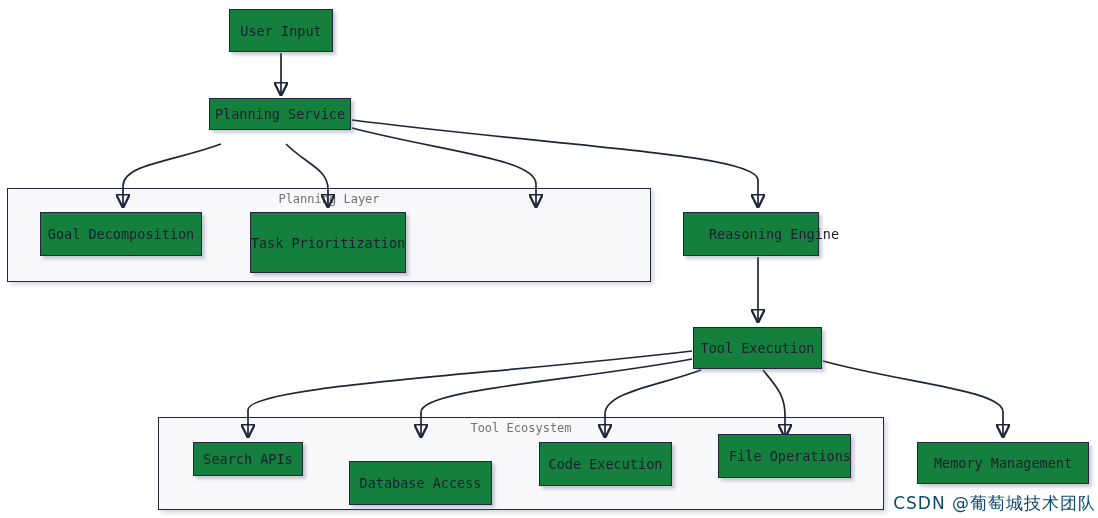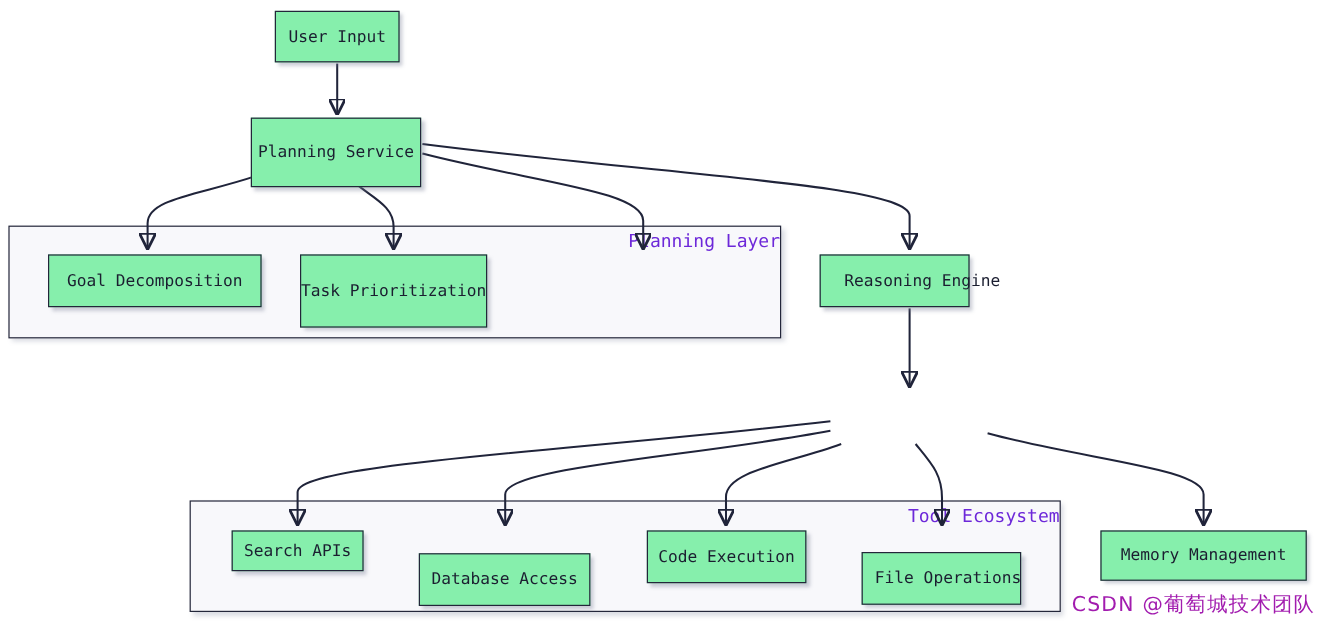--- a/index.html
+++ b/index.html
@@ -5,33 +5,33 @@
   html,body{margin:0;padding:0;background:#ffffff;}
   .canvas{
     position:relative;width:1098px;height:518px;background:#ffffff;
     font-family:"DejaVu Sans Mono","Liberation Mono",monospace;overflow:hidden;
   }
   .container-box{
     position:absolute;background:#f8f8fb;border:1.6px solid #23263a;
     box-shadow:3px 3px 4px rgba(120,125,150,.28);z-index:1;box-sizing:border-box;
   }
   .container-title{
-    position:absolute;top:3px;left:0;width:100%;text-align:right;
-    font-size:15px;color:#6d28d9;z-index:2;
+    position:absolute;top:3px;left:0;width:100%;text-align:center;
+    font-size:12px;color:#737373;z-index:2;
   }
   .edges{position:absolute;left:0;top:0;z-index:5;}
   .edges path{fill:none;stroke:#20243a;stroke-width:1.7px;}
   .node{
-    position:absolute;background:#86efac;border:1.6px solid #23263a;
+    position:absolute;background:#15803d;border:1.6px solid #23263a;
     box-shadow:3px 3px 3px rgba(120,125,150,.38);
     display:flex;align-items:center;justify-content:center;
     font-size:13.5px;color:#1b1e30;white-space:nowrap;z-index:10;box-sizing:border-box;
   }
   .watermark{
-    position:absolute;right:2px;bottom:3px;font-size:17px;color:#a21caf;
+    position:absolute;right:2px;bottom:3px;font-size:17px;color:#0c4a6e;
     z-index:20;letter-spacing:1px;font-family:"DejaVu Sans","Liberation Sans",sans-serif;
   }
 </style>
 </head>
 <body>
 
 <div class="canvas">
 
   <div class="container-box" style="left:7px;top:188px;width:644px;height:94px;">
     <div class="container-title">Planning Layer</div>
@@ -55,35 +55,36 @@
     <path d="M758,257 L758,321" marker-end="url(#arrow)"></path>
     <path d="M692,351 C480,376 248,386 248,410 L248,436" marker-end="url(#arrow)"></path>
     <path d="M692,359 C575,381 421,389 421,412 L421,436" marker-end="url(#arrow)"></path>
     <path d="M701,370 C658,386 605,392 605,414 L605,436" marker-end="url(#arrow)"></path>
     <path d="M763,370 C776,386 785,395 785,415 L785,436" marker-end="url(#arrow)"></path>
     <path d="M823,361 C903,383 1003,390 1003,412 L1003,436" marker-end="url(#arrow)"></path>
   </svg>
 
   <div class="node" style="left:229px;top:9px;width:104px;height:43px;">User Input</div>
 
-  <div class="node" style="left:209px;top:98px;width:142px;height:58px;">Planning Service</div>
+  <div class="node" style="left:209px;top:98px;width:142px;height:32px;">Planning Service</div>
 
-  <div class="node" style="left:40px;top:212px;width:178px;height:44px;">Goal Decomposition</div>
+  <div class="node" style="left:40px;top:212px;width:162px;height:44px;">Goal Decomposition</div>
 
   <div class="node" style="left:250px;top:212px;width:156px;height:61px;">Task Prioritization</div>
 
 
-  <div class="node" style="left:683px;top:212px;width:125px;height:44px;padding-left:46px;">Reasoning Engine</div>
+  <div class="node" style="left:683px;top:212px;width:136px;height:44px;padding-left:46px;">Reasoning Engine</div>
 
+  <div class="node" style="left:693px;top:327px;width:129px;height:42px;">Tool Execution</div>
 
   <div class="node" style="left:193px;top:442px;width:110px;height:34px;">Search APIs</div>
 
   <div class="node" style="left:349px;top:442px;width:143px;height:44px;margin-top:19px;">Database Access</div>
 
   <div class="node" style="left:539px;top:442px;width:133px;height:44px;text-align:right;">Code Execution</div>
 
-  <div class="node" style="left:718px;top:460px;width:133px;height:44px;padding-left:11px;">File Operations</div>
+  <div class="node" style="left:718px;top:434px;width:133px;height:44px;padding-left:11px;">File Operations</div>
 
   <div class="node" style="left:917px;top:442px;width:172px;height:42px;">Memory Management</div>
 
   <div class="watermark">CSDN @葡萄城技术团队</div>
 
 </div>
 
 </body></html>

